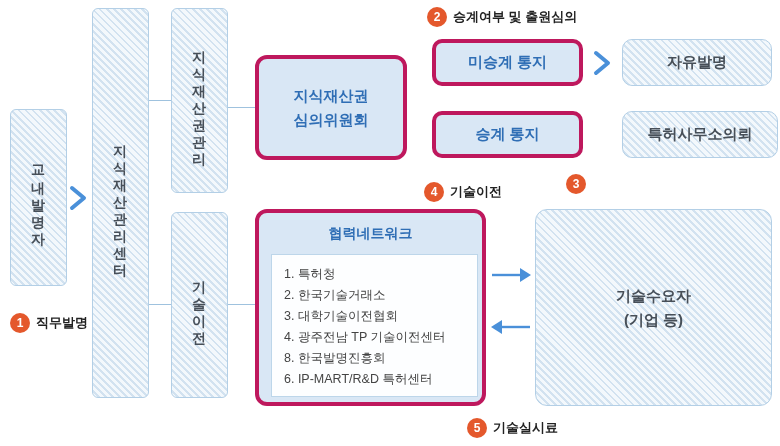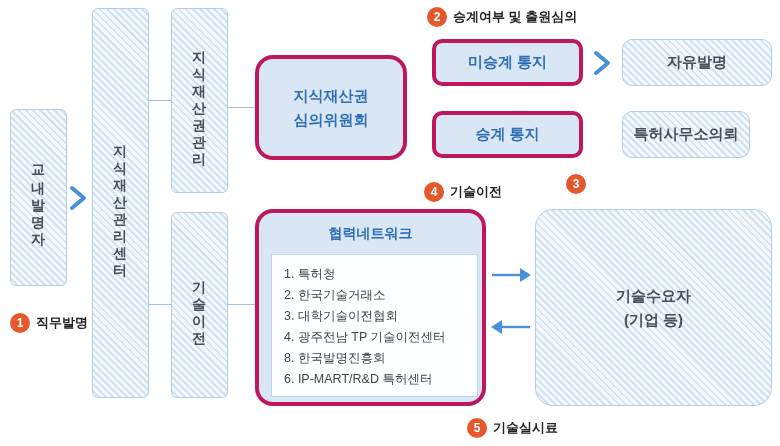--- a/index.html
+++ b/index.html
@@ -6,21 +6,21 @@
   body{font-family:"Liberation Sans","DejaVu Sans",sans-serif;}
   #canvas{position:relative;width:780px;height:446px;background:#ffffff;overflow:hidden;}
 
   .box{position:absolute;box-sizing:border-box;display:flex;align-items:center;justify-content:center;text-align:center;}
   .hatch{
     background:repeating-linear-gradient(45deg,#f3f8fc 0px,#f3f8fc 3px,#d2e2f0 3px,#d2e2f0 5px);
     border:1px solid #b3cfe6;color:#474f58;font-weight:bold;
   }
   .solid{background:#d9e7f5;border:4px solid #be185d;color:#2f6eb5;font-weight:bold;}
   .r6{border-radius:6px;}
-  .r8{border-radius:18px;}
+  .r8{border-radius:12px;}
   .r10{border-radius:10px;}
   .vtext{writing-mode:vertical-rl;text-orientation:upright;letter-spacing:3px;font-size:14px;}
   .h15{font-size:15px;}
   .col{flex-direction:column;line-height:24px;}
 
   .connector{position:absolute;height:1px;background:#9fc2de;}
 
   .step{position:absolute;display:flex;align-items:center;gap:6px;height:22px;}
   .step-circle{width:20px;height:20px;border-radius:50%;background:#e4582c;color:#fff;
     font-size:12px;font-weight:bold;display:flex;align-items:center;justify-content:center;flex:0 0 auto;}
@@ -78,21 +78,21 @@
   </svg>
 
   <div class="box solid r10 h15" style="left:432px;top:111px;width:151px;height:47px;">
     <span>승계 통지</span>
   </div>
 
   <div class="box hatch r10 h15" style="left:622px;top:39px;width:150px;height:47px;">
     <span>자유발명</span>
   </div>
 
-  <div class="box hatch r10 h15" style="left:622px;top:111px;width:128px;height:47px;">
+  <div class="box hatch r10 h15" style="left:622px;top:111px;width:156px;height:47px;">
     <span>특허사무소의뢰</span>
   </div>
 
   <div class="box solid r8" style="left:255px;top:209px;width:231px;height:197px;padding-left:18px;">
     <div class="net-title">협력네트워크</div>
     <div class="net-list">
       <div class="net-item">1. 특허청</div>
       <div class="net-item">2. 한국기술거래소</div>
       <div class="net-item">3. 대학기술이전협회</div>
       <div class="net-item">4. 광주전남 TP 기술이전센터</div>

